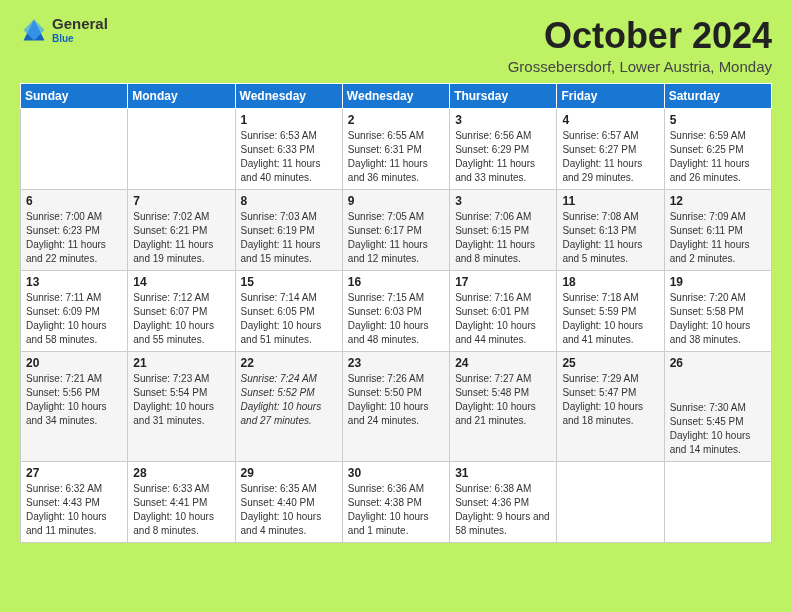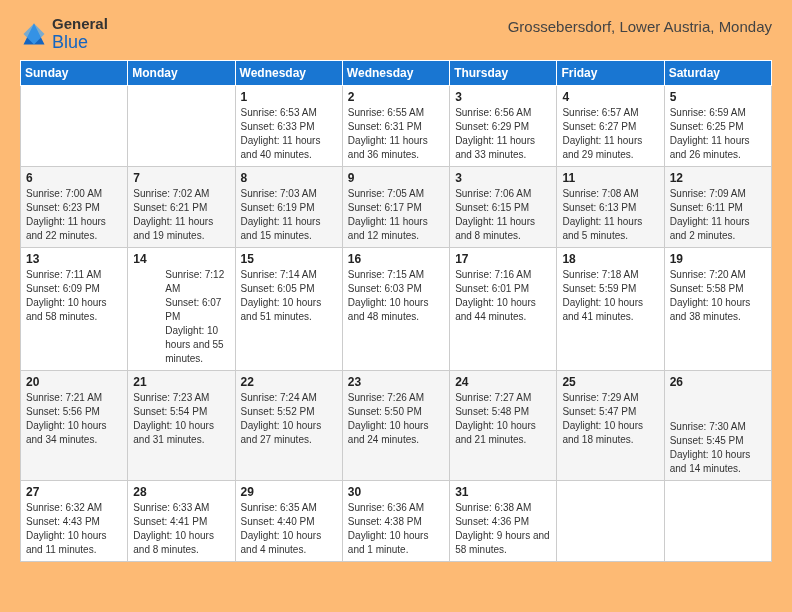--- a/index.html
+++ b/index.html
@@ -6,21 +6,21 @@
     body {
       font-family: Arial, sans-serif;
       background: #fff;
       width: 792px;
       min-height: 612px;
       overflow: hidden;
     }
     .page {
       width: 792px;
       min-height: 612px;
-      background: #fdba74;
+      background: #bef264;
       padding: 16px 20px 10px 20px;
     }
     .header {
       display: flex;
       align-items: flex-start;
       justify-content: space-between;
       margin-bottom: 8px;
     }
     .logo {
       display: flex;
@@ -31,22 +31,22 @@
       display: flex;
       flex-direction: column;
       line-height: 1.1;
     }
     .logo-general {
       font-size: 15px;
       font-weight: bold;
       color: #333;
     }
     .logo-blue {
-      font-size: 18px;
-      font-weight: normal;
+      font-size: 10px;
+      font-weight: bold;
       color: #1565c0;
     }
     .logo-icon {
       width: 28px;
       height: 28px;
       margin-right: 4px;
     }
     .title-block {
       text-align: right;
     }
@@ -113,20 +113,21 @@
       <svg class="logo-icon" viewBox="0 0 32 32" xmlns="http://www.w3.org/2000/svg">
         <polygon points="16,4 28,28 4,28" fill="#1565c0"></polygon>
         <polygon points="16,4 28,16 16,28 4,16" fill="#42a5f5" opacity="0.7"></polygon>
       </svg>
       <div class="logo-text">
         <span class="logo-general">General</span>
         <span class="logo-blue">Blue</span>
       </div>
     </div>
     <div class="title-block">
+      <div class="month-title">October 2024</div>
       <div class="location-title">Grossebersdorf, Lower Austria, Monday</div>
     </div>
   </div>
 
   <table class="calendar-table">
     <thead>
       <tr>
       <th>Sunday</th>
           <th>Monday</th>
           <th>Wednesday</th>
@@ -217,21 +218,21 @@
         </tr>
         <tr>
           <td>
             <span class="day-number">13</span>
             <div class="day-info" style="white-space: pre-line;">Sunrise: 7:11 AM
 Sunset: 6:09 PM
 Daylight: 10 hours and 58 minutes.</div>
           </td>
           <td>
             <span class="day-number">14</span>
-            <div class="day-info" style="white-space: pre-line; margin-left: 32px;">Sunrise: 7:12 AM
+            <div class="day-info" style="white-space: pre-line;">Sunrise: 7:12 AM
 Sunset: 6:07 PM
 Daylight: 10 hours and 55 minutes.</div>
           </td>
           <td>
             <span class="day-number">15</span>
             <div class="day-info" style="white-space: pre-line;">Sunrise: 7:14 AM
 Sunset: 6:05 PM
 Daylight: 10 hours and 51 minutes.</div>
           </td>
           <td>
@@ -267,21 +268,21 @@
 Daylight: 10 hours and 34 minutes.</div>
           </td>
           <td>
             <span class="day-number">21</span>
             <div class="day-info" style="white-space: pre-line;">Sunrise: 7:23 AM
 Sunset: 5:54 PM
 Daylight: 10 hours and 31 minutes.</div>
           </td>
           <td>
             <span class="day-number">22</span>
-            <div class="day-info" style="white-space: pre-line;">Sunrise: 7:24 AM
+            <div class="day-info" style="white-space: pre-line; font-style: italic;">Sunrise: 7:24 AM
 Sunset: 5:52 PM
 Daylight: 10 hours and 27 minutes.</div>
           </td>
           <td>
             <span class="day-number">23</span>
             <div class="day-info" style="white-space: pre-line;">Sunrise: 7:26 AM
 Sunset: 5:50 PM
 Daylight: 10 hours and 24 minutes.</div>
           </td>
           <td>

